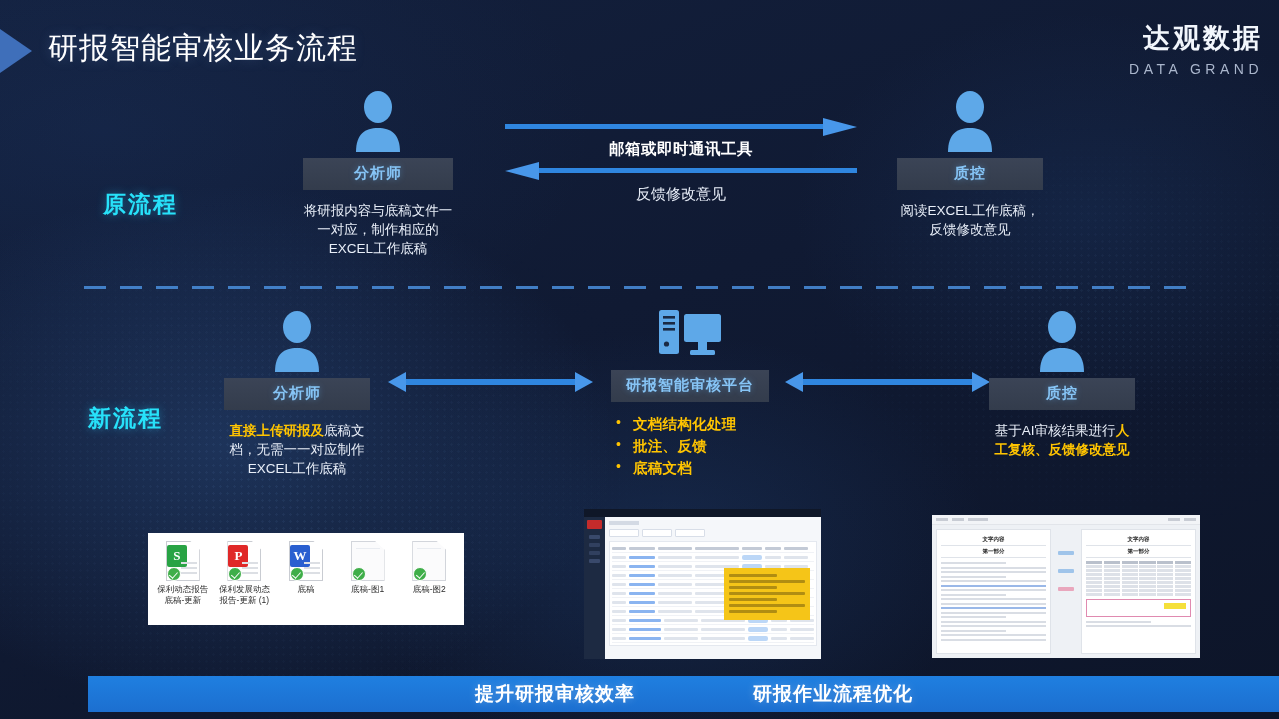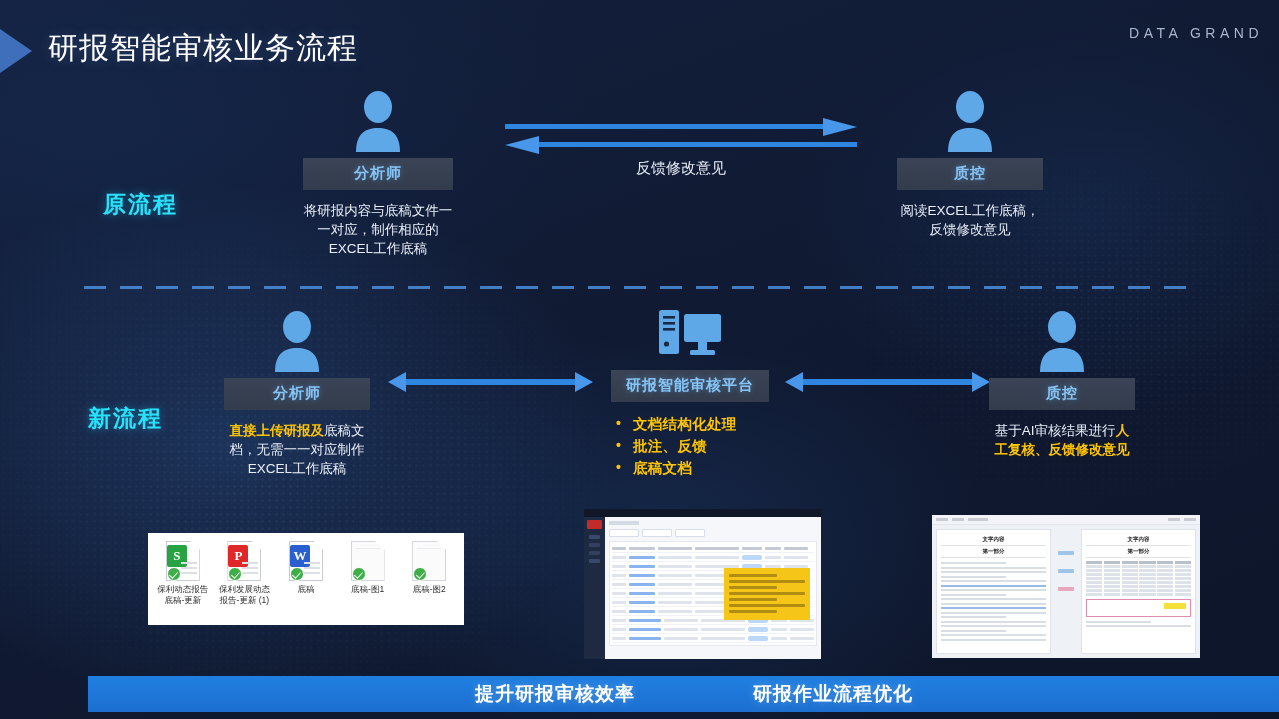--- a/index.html
+++ b/index.html
@@ -116,20 +116,21 @@
 
   
   #platform-bullets {
     position: absolute; left: 612px; top: 414px; width: 230px;
   }
   #platform-bullets li {
     list-style: none; position: relative;
     color: #ffc400; font-size: 14.5px; font-weight: 700;
     line-height: 20px; margin-bottom: 2px; padding-left: 21px;
     letter-spacing: .3px;
+    font-family: Liberation Serif, serif;
   }
   #platform-bullets li:before {
     content: "•"; position: absolute; left: 4px; top: -1px;
     color: #ffc400; font-size: 14px;
   }
 
   
   #file-panel {
     left: 148px; top: 533px; width: 316px; height: 92px;
     background: #ffffff; display: flex; align-items: flex-start;
@@ -243,20 +244,21 @@
 <body>
 
 <div id="bg-base"></div>
 <div id="bg-dots"></div>
 <div id="bg-dots2"></div>
 
 <div class="layer" id="title-marker"></div>
 <div class="layer" id="page-title">研报智能审核业务流程</div>
 
 <div class="layer" id="brand">
+  <div id="brand-cn">达观数据</div>
   <div id="brand-en">DATA GRAND</div>
 </div>
 
 <div class="layer section-label" id="label-old">原流程</div>
 <div class="layer section-label" id="label-new">新流程</div>
 
 <div class="layer" id="divider"></div>
 
 <div class="node" style="left:303px; top:90px; width:150px;">
   <svg class="person-icon" width="52" height="62" viewBox="0 0 52 62">
@@ -265,20 +267,21 @@
   </svg>
   <span class="role-chip">分析师</span>
   <div class="node-desc">将研报内容与底稿文件一一对应，制作相应的EXCEL工作底稿</div>
 </div>
 
 <div class="layer" id="arrow-r1-wrap">
   <svg class="arr-right" width="352" height="18" viewBox="0 0 352 18">
     <rect x="0" y="6" width="330" height="5" fill="#2f86e0"></rect>
     <polygon points="318,0 352,9 318,18" fill="#4897ea"></polygon>
   </svg>
+  <div class="arrow-mid-label">邮箱或即时通讯工具</div>
   <svg class="arr-left" width="352" height="18" viewBox="0 0 352 18">
     <rect x="22" y="6" width="330" height="5" fill="#2f86e0"></rect>
     <polygon points="34,0 0,9 34,18" fill="#4897ea"></polygon>
   </svg>
   <div class="arrow-label-bot">反馈修改意见</div>
 </div>
 
 <div class="node" style="left:897px; top:90px; width:146px;">
   <svg class="person-icon" width="52" height="62" viewBox="0 0 52 62">
     <ellipse cx="26" cy="17" rx="14" ry="16" fill="#5ea8e8"></ellipse>

